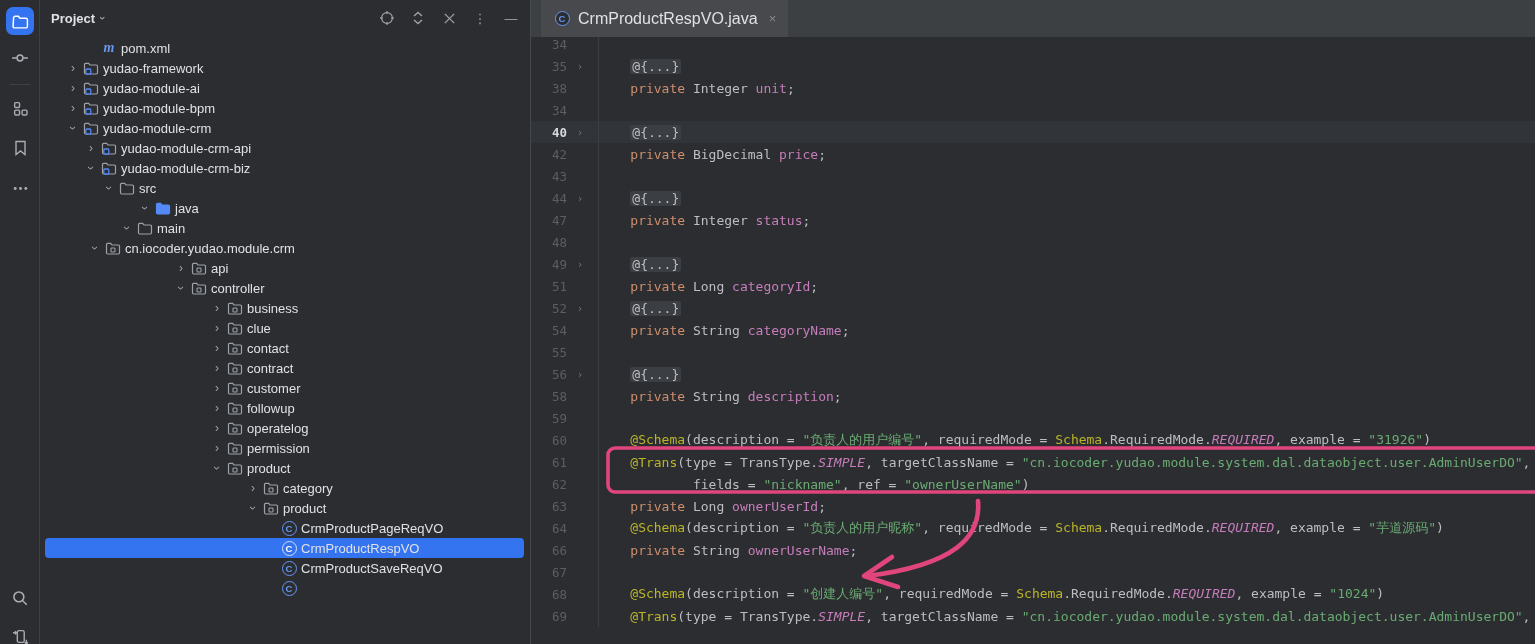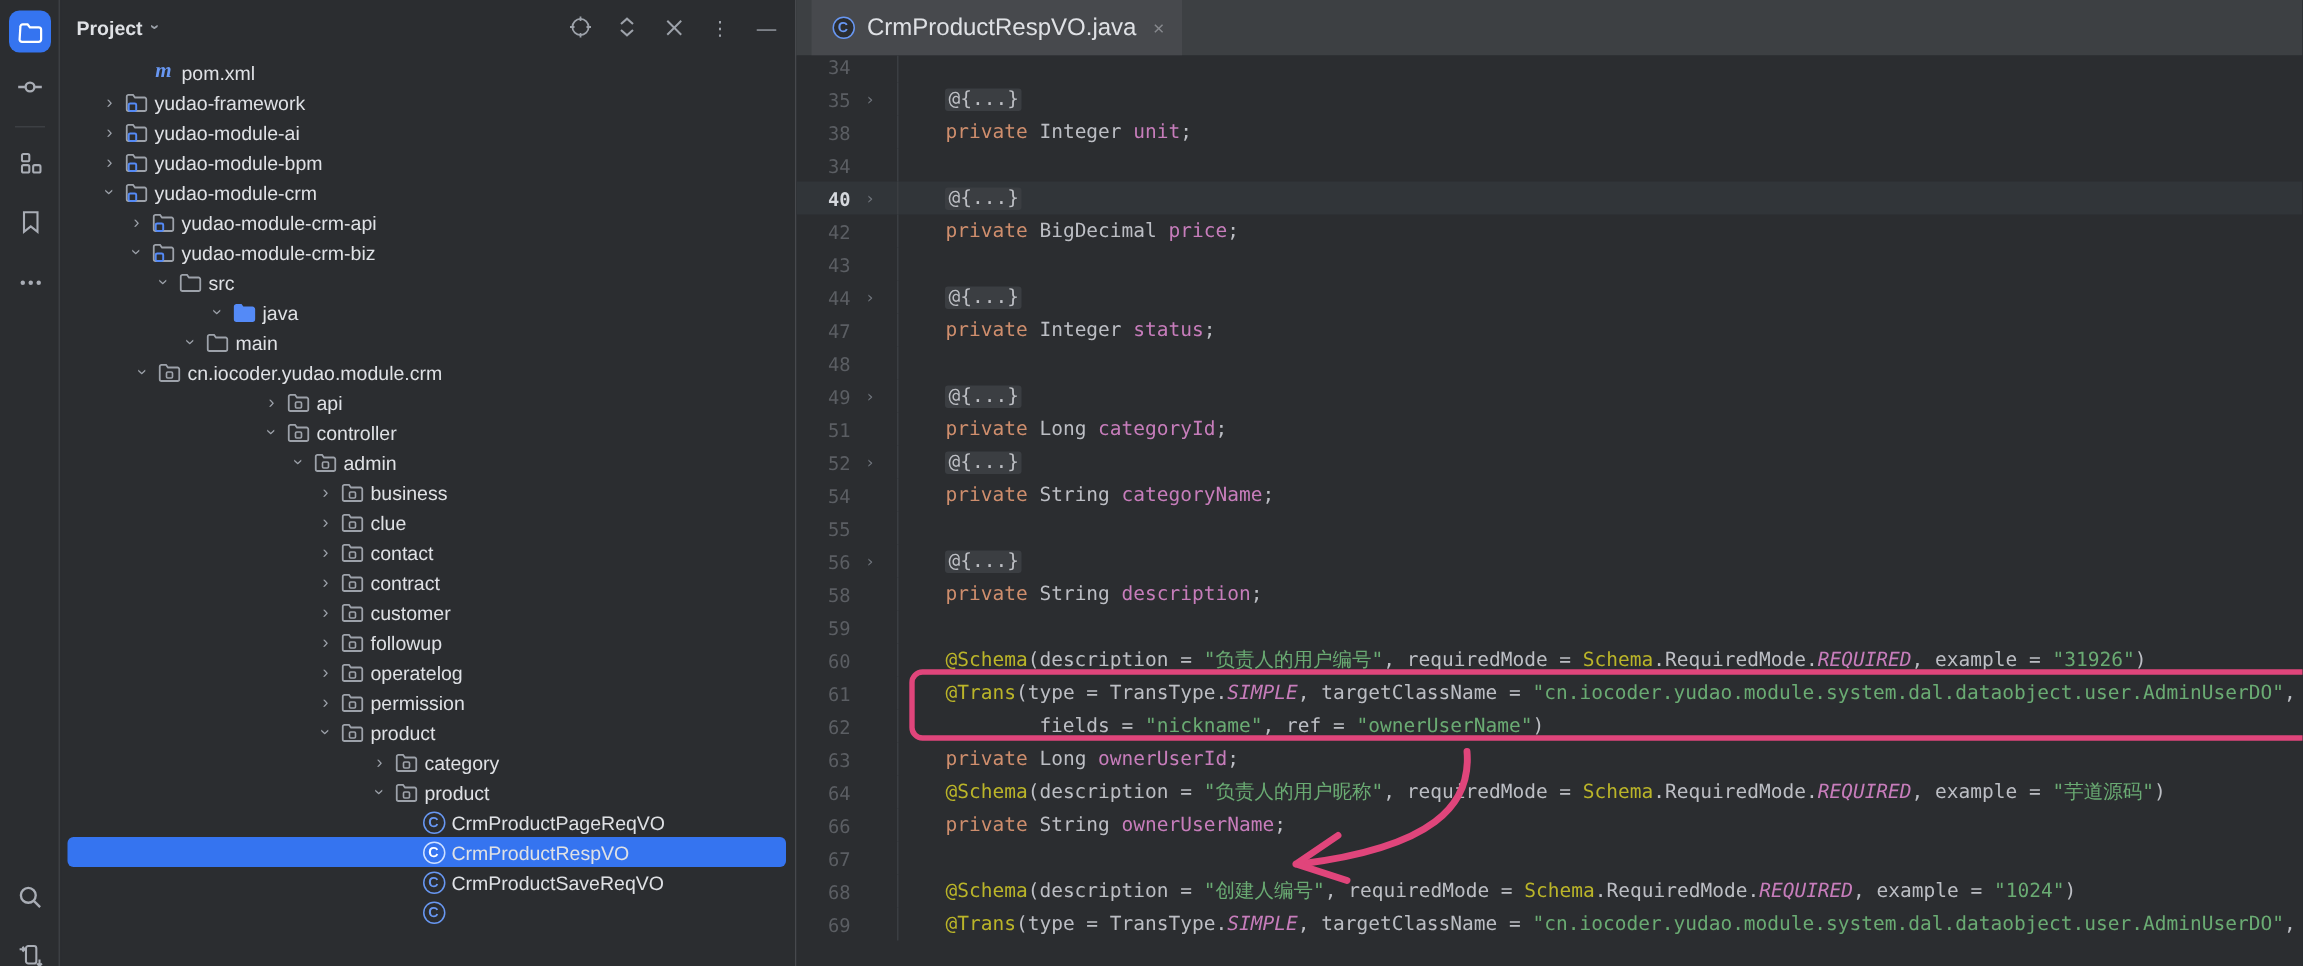--- a/index.html
+++ b/index.html
@@ -274,30 +274,20 @@
         </div>
         <div class="tree-row" style="padding-left: 131px;">
           <span class="tw-chev exp">›</span>
           <span class="tw-icon">
             <svg width="16" height="15" viewBox="0 0 16 15" fill="none">
               <path d="M1.5 3.5 a1.2 1.2 0 0 1 1.2-1.2 h3 l1.3 1.7 h6.3 a1.2 1.2 0 0 1 1.2 1.2 v6.6 a1.2 1.2 0 0 1 -1.2 1.2 h-10.6 a1.2 1.2 0 0 1 -1.2 -1.2 z" stroke="#9DA2AA" stroke-width="1.2"></path>
               <rect x="6" y="7" width="4" height="4" rx="0.8" stroke="#9DA2AA" stroke-width="1.1" fill="#2B2D30"></rect>
             </svg>
           </span>
           <span class="tw-label">controller</span>
-        </div>
-        <div class="tree-row" style="padding-left: 149px;">
-          <span class="tw-chev exp">›</span>
-          <span class="tw-icon">
-            <svg width="16" height="15" viewBox="0 0 16 15" fill="none">
-              <path d="M1.5 3.5 a1.2 1.2 0 0 1 1.2-1.2 h3 l1.3 1.7 h6.3 a1.2 1.2 0 0 1 1.2 1.2 v6.6 a1.2 1.2 0 0 1 -1.2 1.2 h-10.6 a1.2 1.2 0 0 1 -1.2 -1.2 z" stroke="#9DA2AA" stroke-width="1.2"></path>
-              <rect x="6" y="7" width="4" height="4" rx="0.8" stroke="#9DA2AA" stroke-width="1.1" fill="#2B2D30"></rect>
-            </svg>
-          </span>
-          <span class="tw-label">admin</span>
         </div>
         <div class="tree-row" style="padding-left: 167px;">
           <span class="tw-chev">›</span>
           <span class="tw-icon">
             <svg width="16" height="15" viewBox="0 0 16 15" fill="none">
               <path d="M1.5 3.5 a1.2 1.2 0 0 1 1.2-1.2 h3 l1.3 1.7 h6.3 a1.2 1.2 0 0 1 1.2 1.2 v6.6 a1.2 1.2 0 0 1 -1.2 1.2 h-10.6 a1.2 1.2 0 0 1 -1.2 -1.2 z" stroke="#9DA2AA" stroke-width="1.2"></path>
               <rect x="6" y="7" width="4" height="4" rx="0.8" stroke="#9DA2AA" stroke-width="1.1" fill="#2B2D30"></rect>
             </svg>
           </span>
           <span class="tw-label">business</span>

